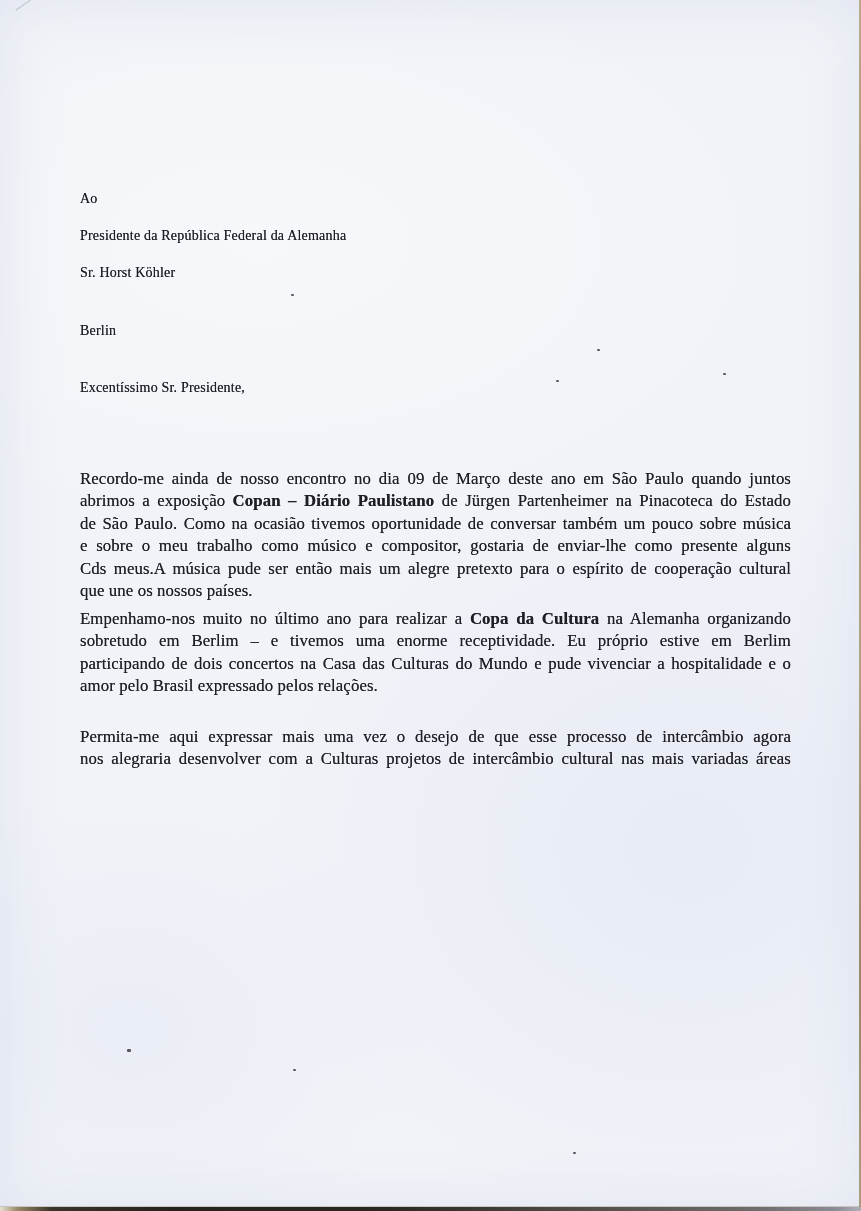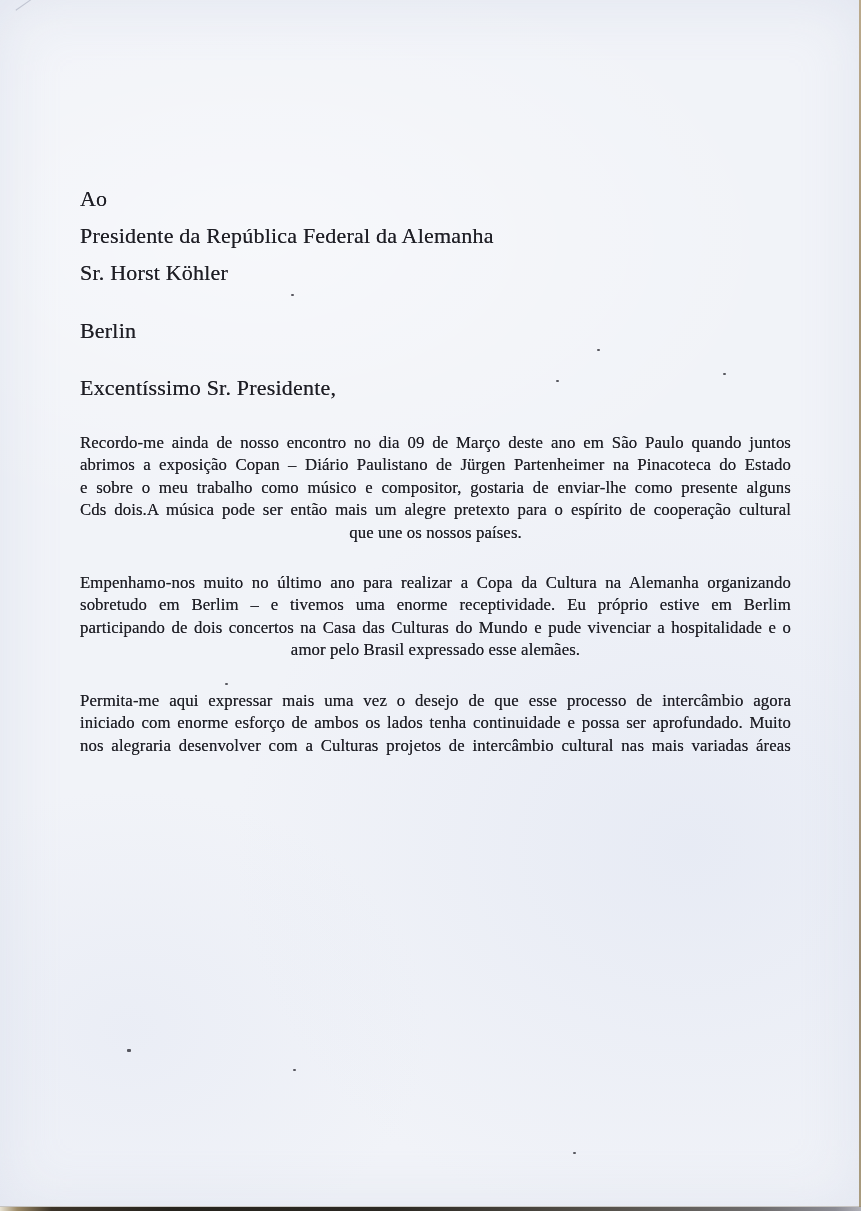--- a/index.html
+++ b/index.html
@@ -14,38 +14,39 @@
       radial-gradient(700px 600px at 80% 70%, rgba(219,225,240,0.45), rgba(219,225,240,0) 65%),
       radial-gradient(500px 400px at 15% 85%, rgba(224,229,242,0.40), rgba(224,229,242,0) 60%),
       #f1f3f8;
     box-shadow: inset 0 0 60px rgba(205,210,228,0.45);
     font-family: "Liberation Serif", serif;
     color: #1e1e24;
   }
   .recipient-line, .salutation {
     position: absolute;
     left: 80px;
-    font-size: 22px;
+    font-size: 14px;
     line-height: 20px;
     letter-spacing: 0.2px;
     text-shadow: 0 0 0.5px rgba(30,30,42,0.75);
     white-space: nowrap;
   }
   .para {
     position: absolute;
     left: 80px;
     width: 711px;
     font-size: 16.8px;
     line-height: 22.4px;
     letter-spacing: 0.1px;
     text-shadow: 0 0 0.5px rgba(30,30,42,0.75);
+    margin-top: 36px;
   }
   .para .line { text-align: justify; text-align-last: justify; }
-  .para .line.last { text-align: center; text-align-last: auto; }
-  .para b { font-weight: normal; }
+  .para .line.last { text-align: left; text-align-last: auto; }
+  .para b { font-weight: bold; }
   .speck {
     position: absolute;
     background: #3c3c44;
     border-radius: 1px;
     opacity: 0.85;
   }
   .crease {
     position: absolute;
     left: 14px; top: 4px;
     width: 20px; height: 1px;
@@ -83,35 +84,35 @@
 
   <div class="recipient-line" style="top:263px">Sr. Horst Köhler</div>
 
   <div class="recipient-line" style="top:321px">Berlin</div>
 
   <div class="salutation" style="top:378px">Excentíssimo Sr. Presidente,</div>
 
   <div class="para" style="top:432px">
       <div class="line">Recordo-me ainda de nosso encontro no dia 09 de Março deste ano em São Paulo quando juntos</div>
       <div class="line">abrimos a exposição <b>Copan – Diário Paulistano</b> de Jürgen Partenheimer na Pinacoteca do Estado</div>
+      <div class="line">de São Paulo. Como na ocasião tivemos oportunidade de conversar também um pouco sobre música</div>
       <div class="line">e sobre o meu trabalho como músico e compositor, gostaria de enviar-lhe como presente alguns</div>
-      <div class="line">Cds dois.A música pode ser então mais um alegre pretexto para o espírito de cooperação cultural</div>
+      <div class="line">Cds meus.A música pude ser então mais um alegre pretexto para o espírito de cooperação cultural</div>
       <div class="line last">que une os nossos países.</div>
     </div>
 
   <div class="para" style="top:572px">
       <div class="line">Empenhamo-nos muito no último ano para realizar a <b>Copa da Cultura</b> na Alemanha organizando</div>
       <div class="line">sobretudo em Berlim – e tivemos uma enorme receptividade. Eu próprio estive em Berlim</div>
       <div class="line">participando de dois concertos na Casa das Culturas do Mundo e pude vivenciar a hospitalidade e o</div>
-      <div class="line last">amor pelo Brasil expressado esse alemães.</div>
+      <div class="line last">amor pelo Brasil expressado pelos relações.</div>
     </div>
 
   <div class="para" style="top:690px">
       <div class="line">Permita-me aqui expressar mais uma vez o desejo de que esse processo de intercâmbio agora</div>
-      <div class="line">iniciado com enorme esforço de ambos os lados tenha continuidade e possa ser aprofundado. Muito</div>
       <div class="line">nos alegraria desenvolver com a Culturas projetos de intercâmbio cultural nas mais variadas áreas</div>
     </div>
 
   <div id="specks">
       <div class="speck" style="left: 291px; top: 294px; width: 3px; height: 2px;"></div>
       <div class="speck" style="left: 597px; top: 349px; width: 3px; height: 2px;"></div>
       <div class="speck" style="left: 723px; top: 373px; width: 3px; height: 2px;"></div>
       <div class="speck" style="left: 556px; top: 380px; width: 3px; height: 2px;"></div>
       <div class="speck" style="left: 225px; top: 683px; width: 3px; height: 2px;"></div>
       <div class="speck" style="left: 127px; top: 1049px; width: 4px; height: 3px;"></div>

